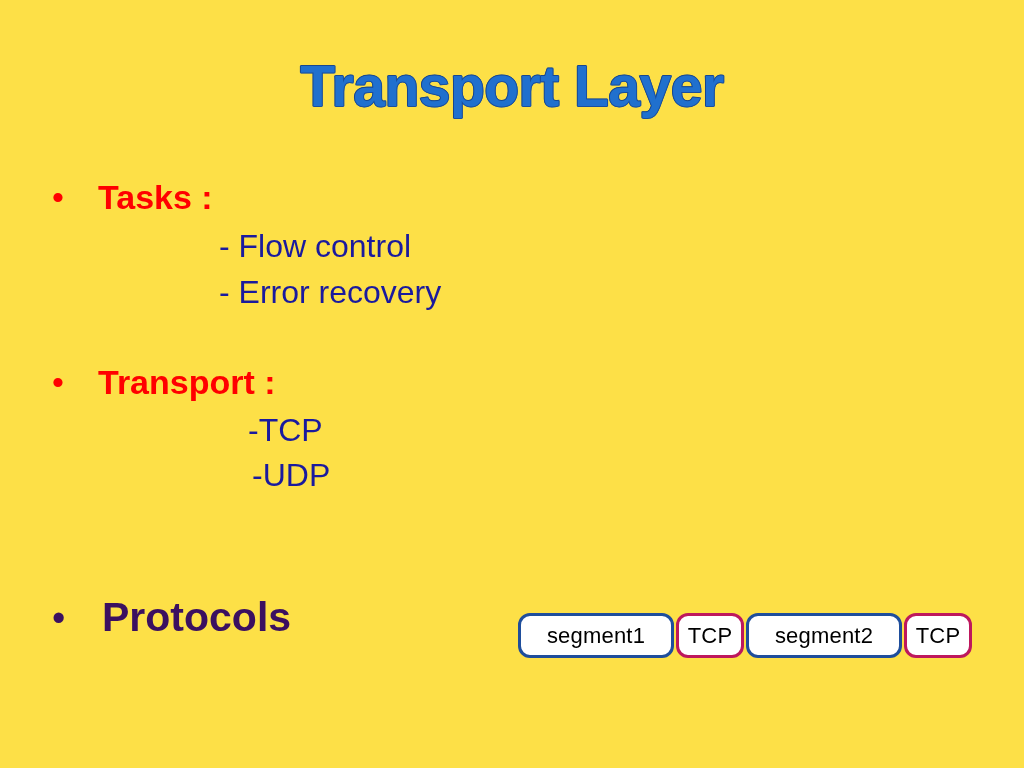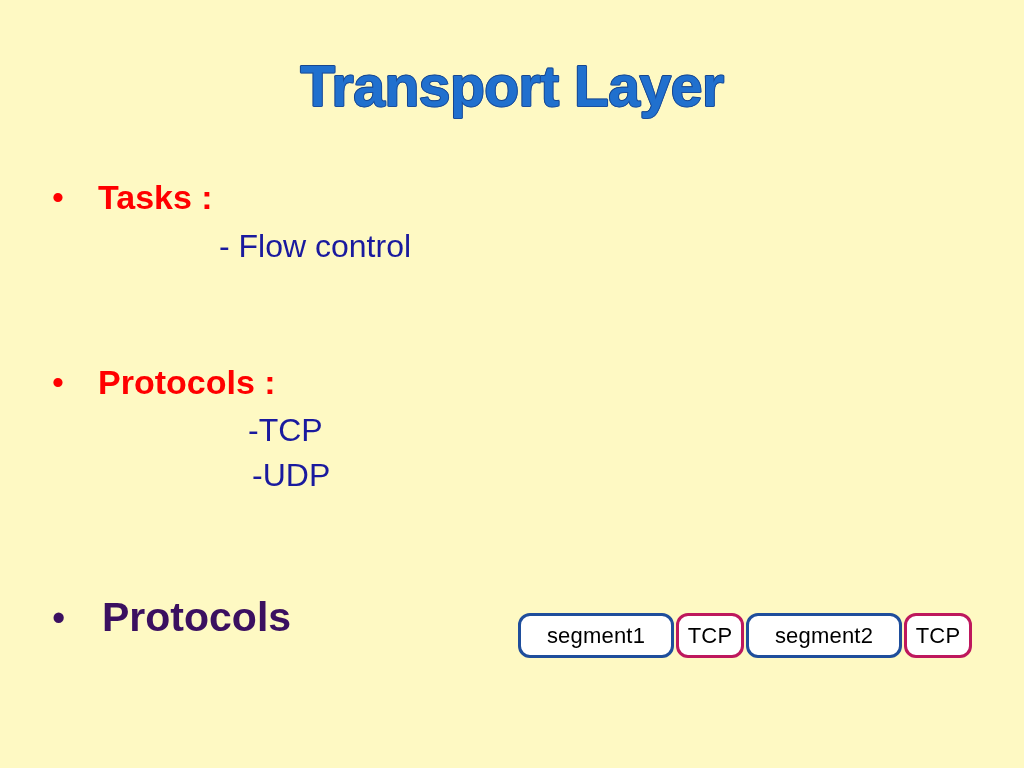--- a/index.html
+++ b/index.html
@@ -7,21 +7,21 @@
     padding: 0;
     background: #ffffff;
   }
   body {
     font-family: "Liberation Sans", sans-serif;
   }
   #slide {
     position: relative;
     width: 1024px;
     height: 768px;
-    background: #fef9c3;
+    background: #fde047;
     overflow: hidden;
   }
 
   
   .slide-title {
     position: absolute;
     left: 0;
     top: 57px;
     width: 1024px;
     text-align: center;
@@ -120,24 +120,25 @@
 
 <div id="slide">
 
   <div class="slide-title">Transport Layer</div>
 
   <div class="bullet-row" id="bullet-tasks">
     <span class="bullet-dot">•</span>
     <span class="bullet-label">Tasks :</span>
   </div>
   <div class="sub-item" id="sub-flow-control">- Flow control</div>
+  <div class="sub-item" id="sub-error-recovery">- Error recovery</div>
 
   <div class="bullet-row" id="bullet-protocols">
     <span class="bullet-dot">•</span>
-    <span class="bullet-label">Protocols :</span>
+    <span class="bullet-label">Transport :</span>
   </div>
   <div class="sub-item" id="sub-tcp">-TCP</div>
   <div class="sub-item" id="sub-udp">-UDP</div>
 
   <div class="bullet-row" id="bullet-segments">
     <span class="bullet-dot">•</span>
     <span class="bullet-label">Protocols</span>
   </div>
 
   <div id="segment-diagram">

